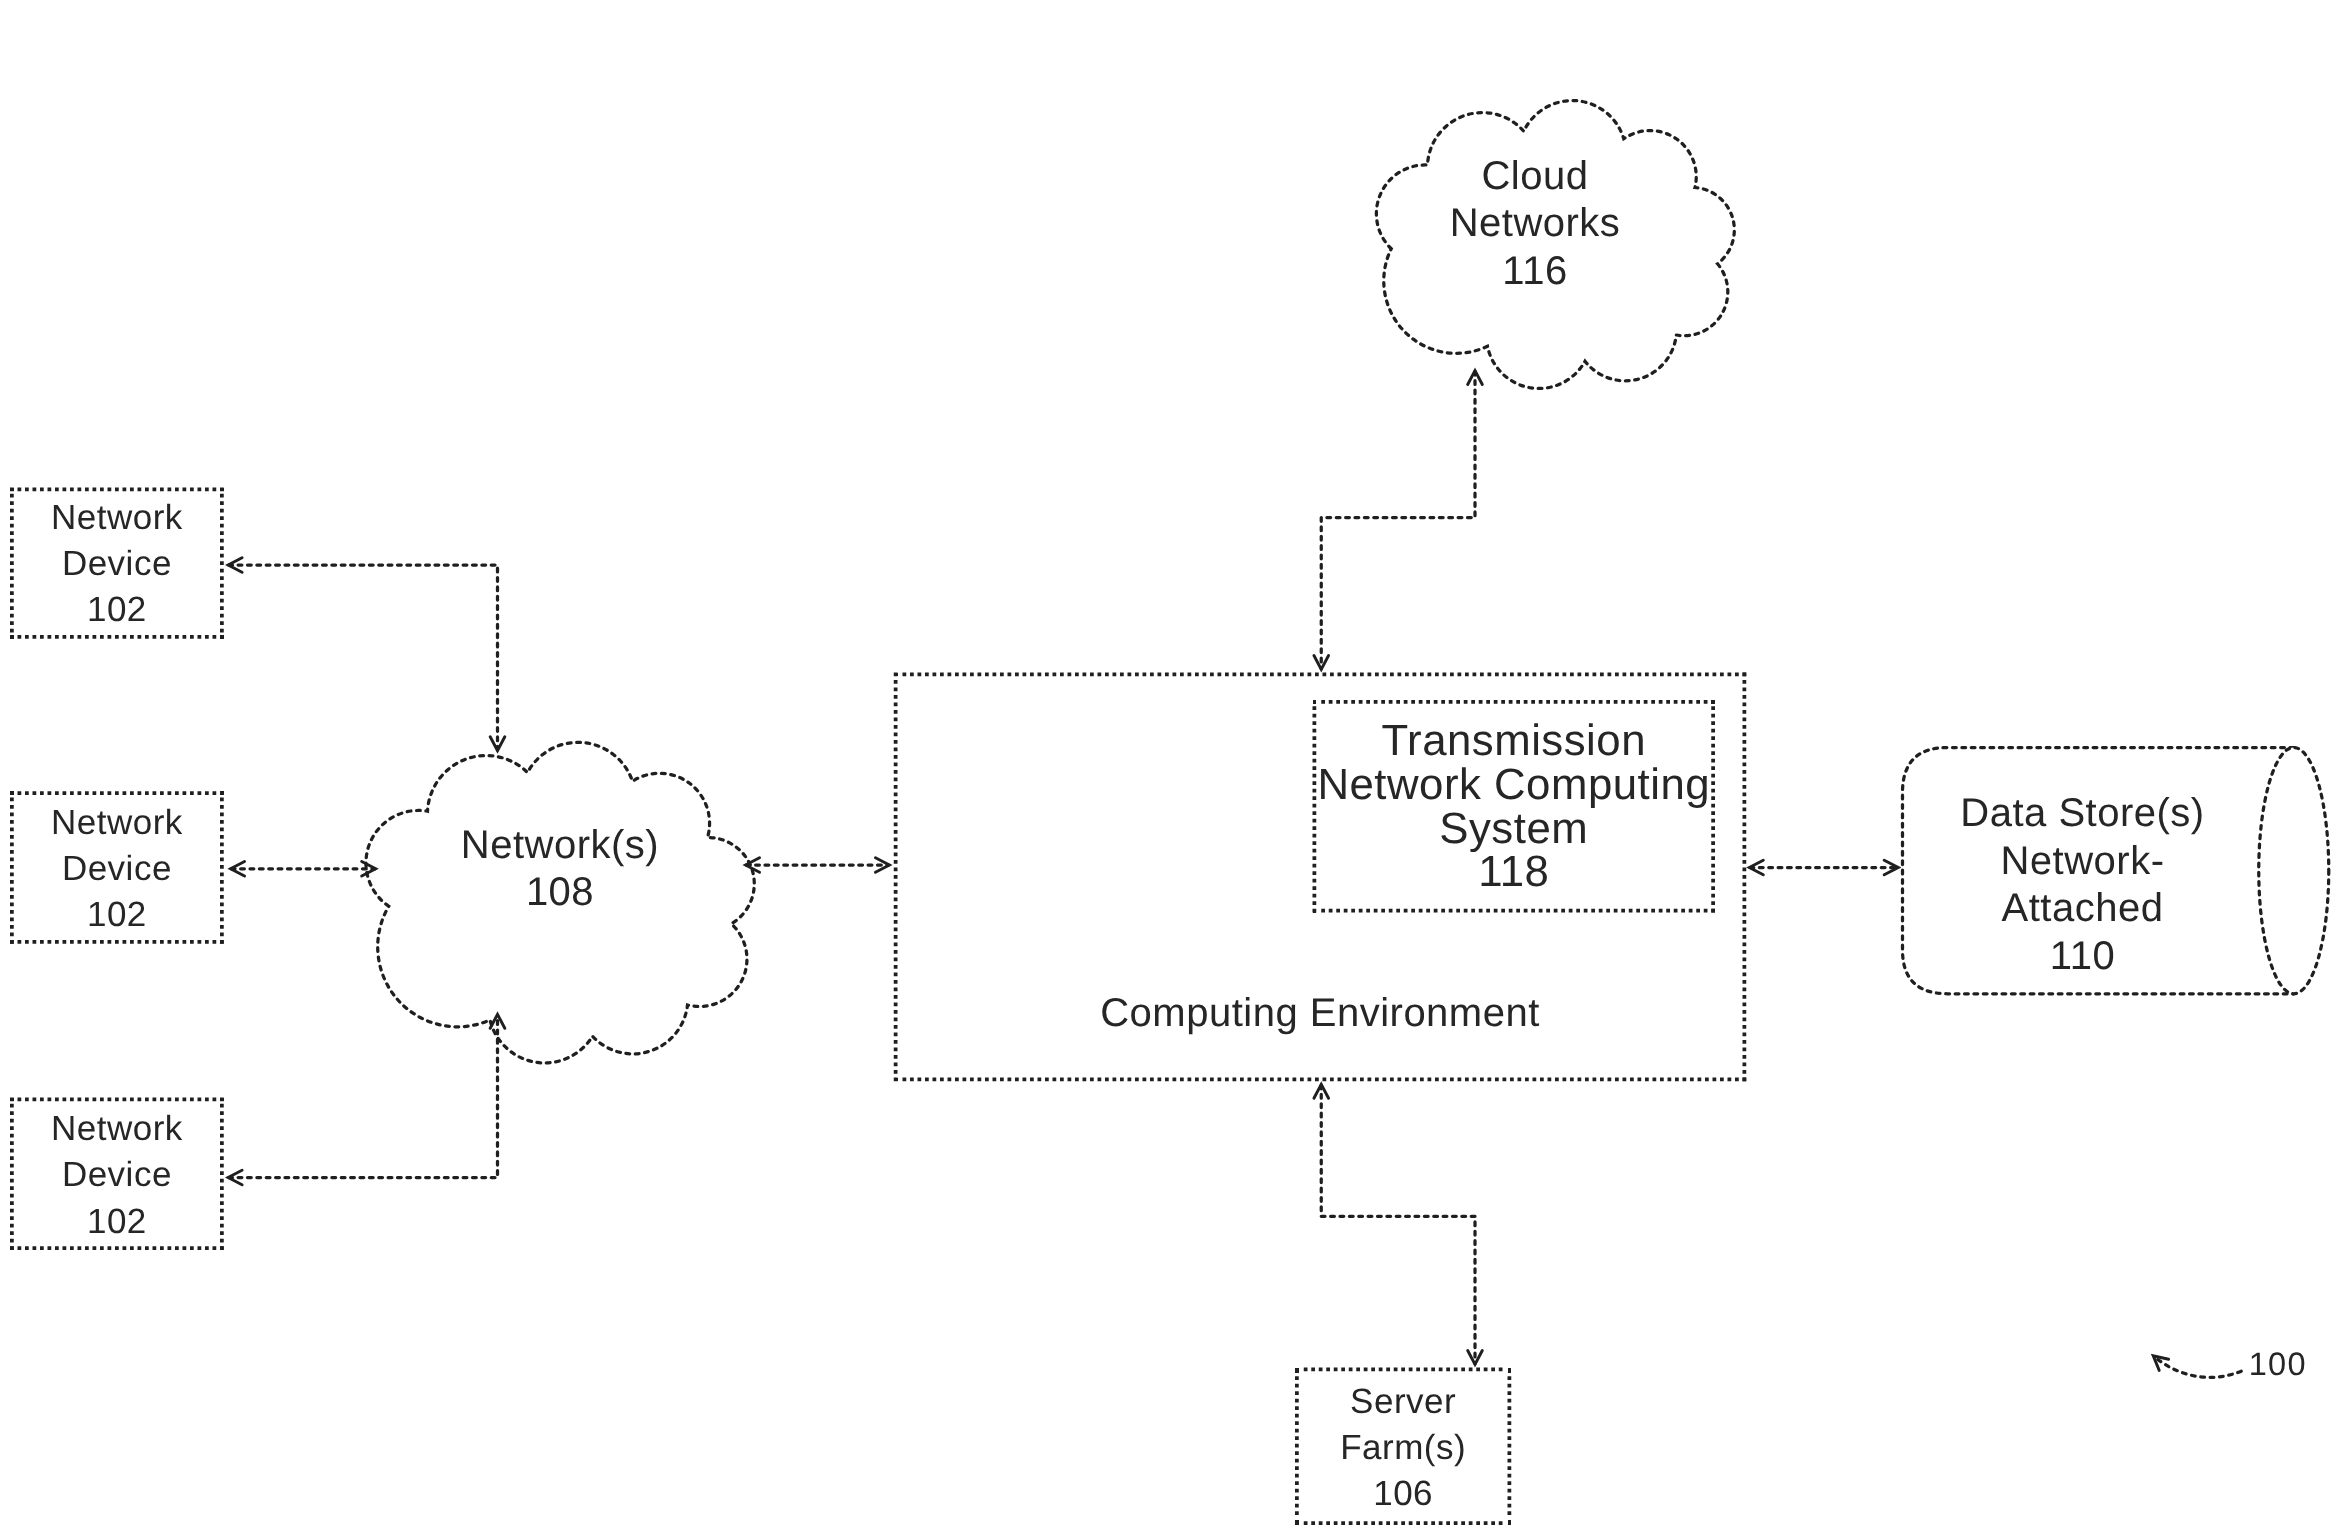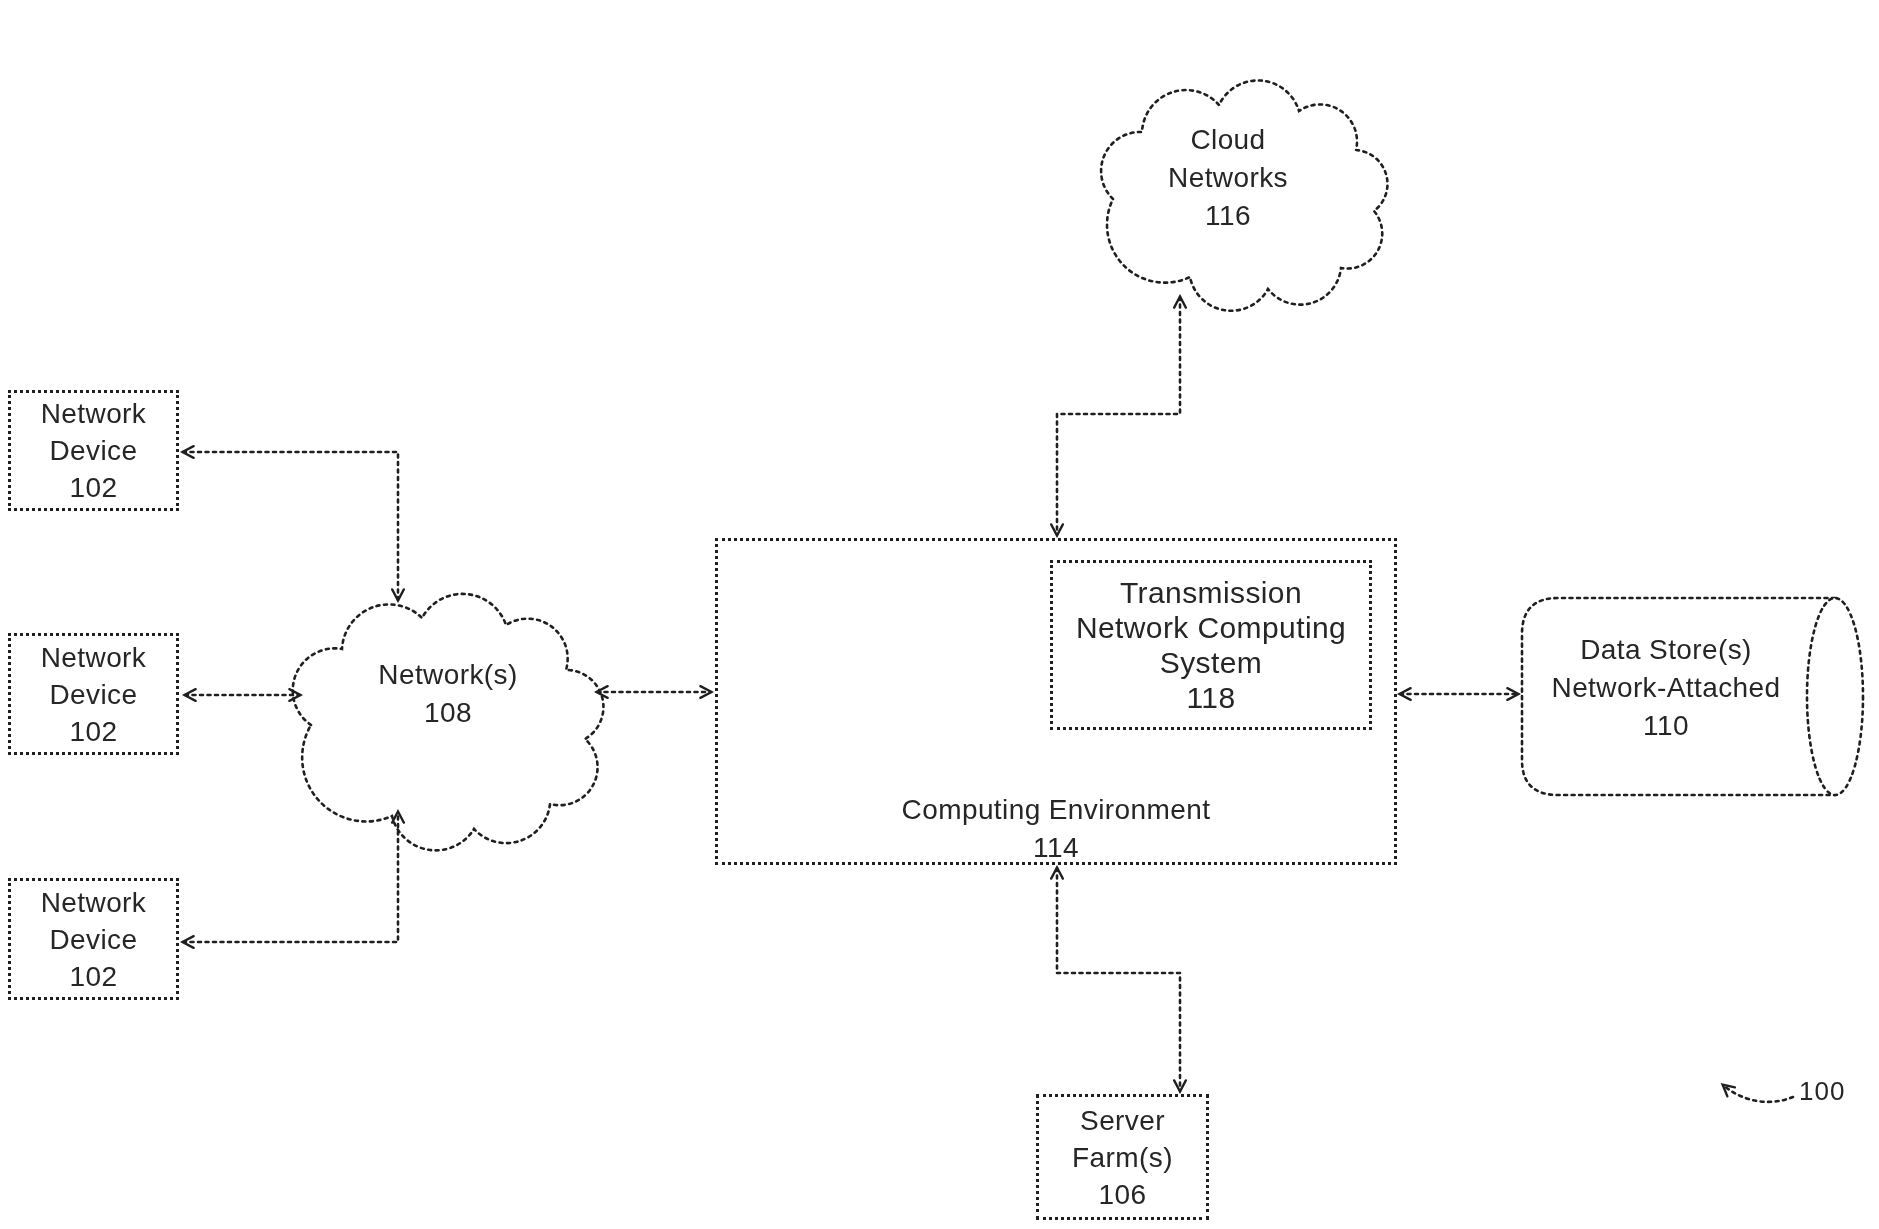--- a/index.html
+++ b/index.html
@@ -9,24 +9,24 @@
   }
   svg.layer { position:absolute; left:0; top:0; width:1879px; height:1229px; }
   .cl  { fill:#ffffff; stroke:#1f1f1f; stroke-width:2.6; stroke-dasharray:3 4.5; stroke-linecap:round; }
   .ln  { fill:none; stroke:#1f1f1f; stroke-width:2.6; stroke-dasharray:3 4.5; stroke-linecap:round; }
   .bx {
     position:absolute; border:3px dotted #1f1f1f; background:transparent;
     display:flex; flex-direction:column; align-items:center; justify-content:center;
   }
   .lbl {
     position:absolute; text-align:center; color:#262626;
-    font-size:28px; line-height:38px; letter-spacing:0.4px;
+    font-size:32px; line-height:38px; letter-spacing:0.4px;
   }
   .boxtext { text-align:center; color:#262626; font-size:28px; line-height:37px; letter-spacing:0.4px; }
-  .small4 { font-size:30px; line-height:35px; }
+  .small4 { font-size:35px; line-height:35px; }
   .u { text-underline-offset:4px; }
   .ref100 { position:absolute; color:#262626; font-size:26px; letter-spacing:1px; }
 </style>
 </head>
 <body>
 
 <div id="fig">
 
   <svg class="layer">
     <defs>
@@ -87,21 +87,20 @@
     <div class="boxtext small4">
       <div>Transmission</div>
       <div>Network Computing</div>
       <div>System</div>
       <div class="u">118</div>
     </div>
   </div>
 
   <div class="lbl" style="left:715px; top:760px; width:682px;margin-top:31px;">
     <div>Computing Environment</div>
-    <div class="u">114</div>
   </div>
 
   <div class="bx" style="left:1036px; top:1094px; width:167px; height:120px;">
     <div class="boxtext">
       <div>Server</div>
       <div>Farm(s)</div>
       <div class="u">106</div>
     </div>
   </div>
 

